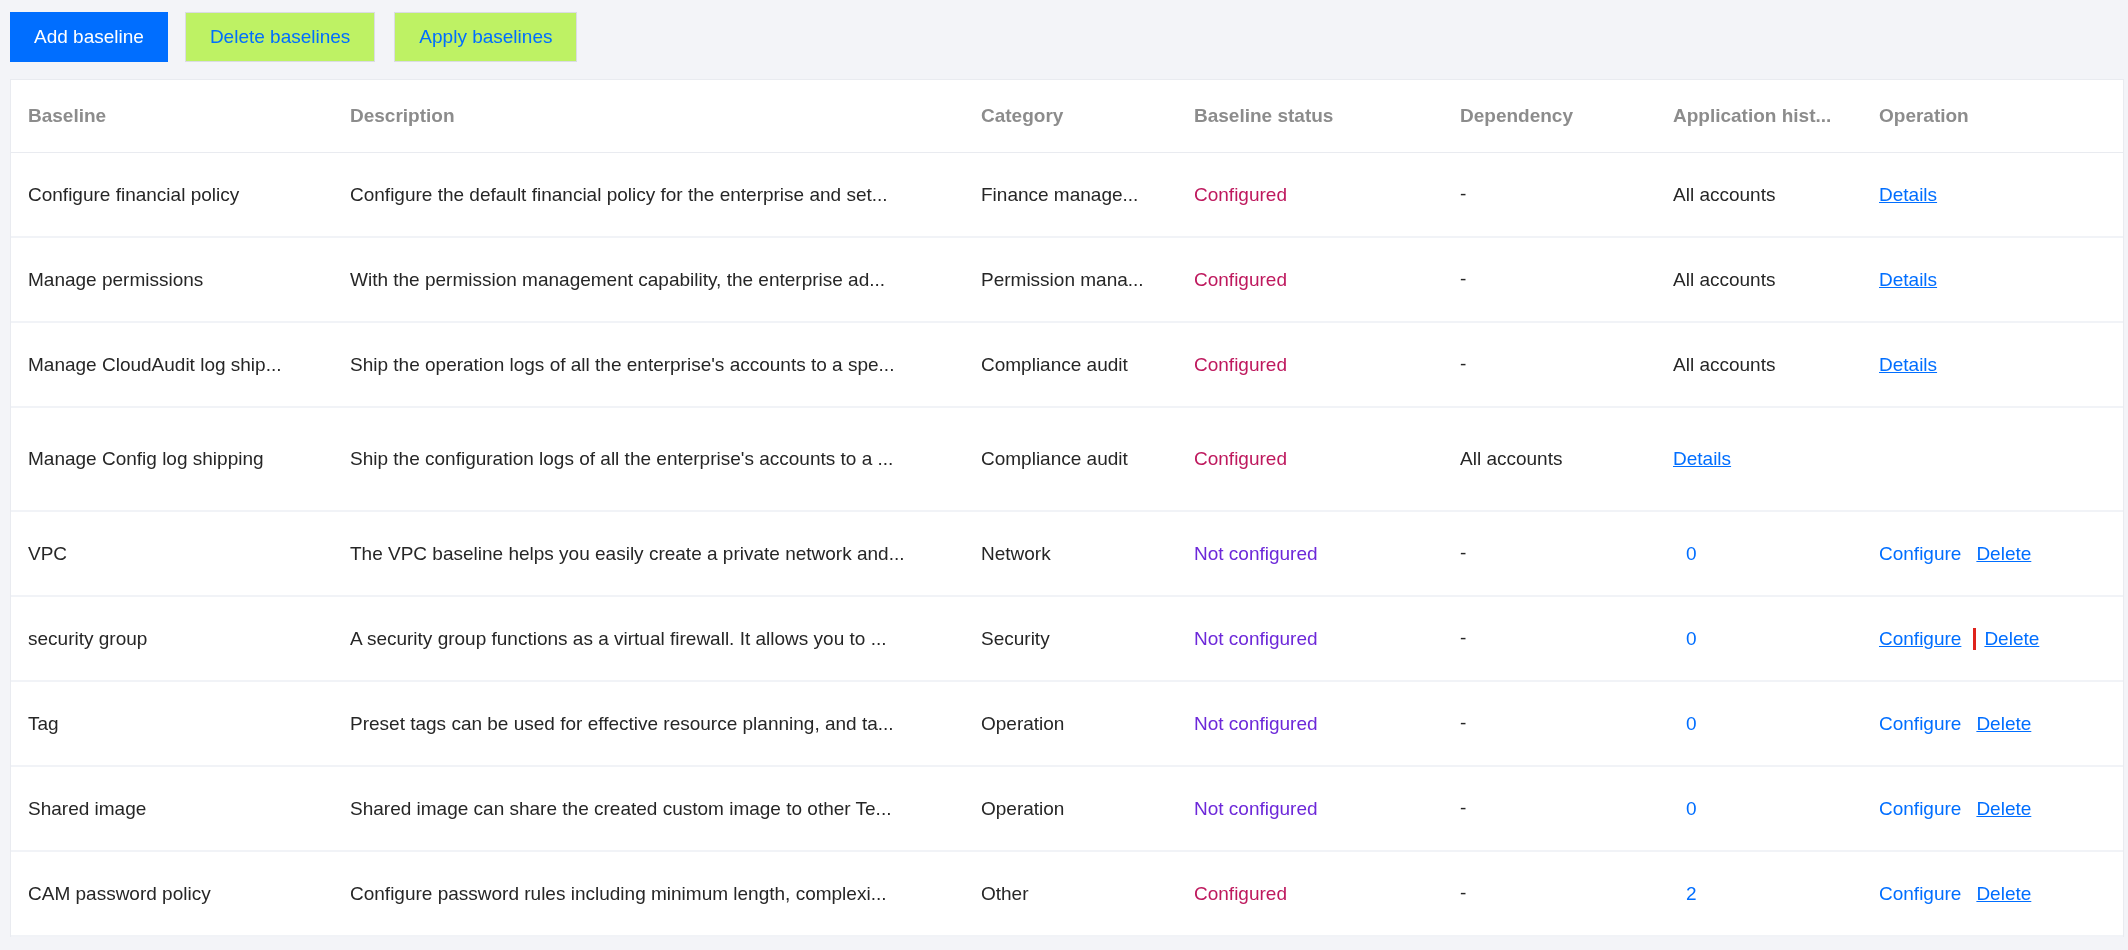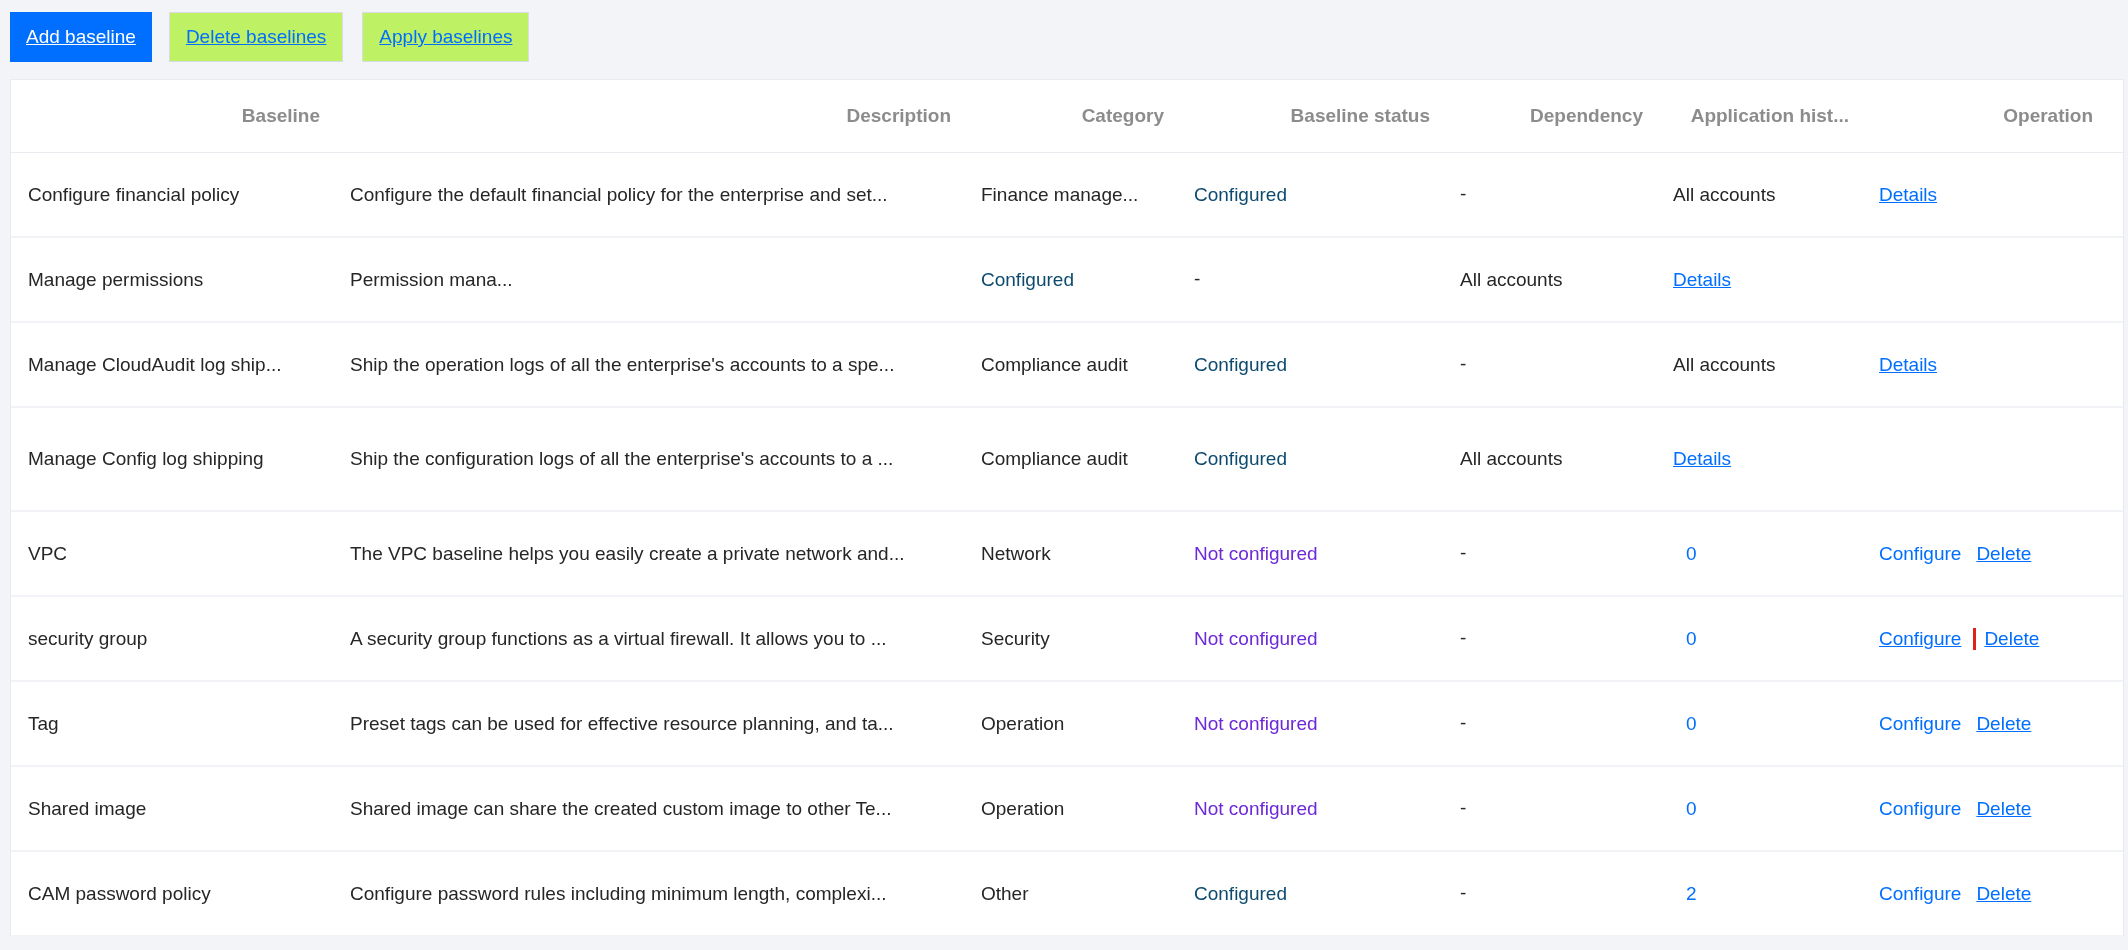--- a/index.html
+++ b/index.html
@@ -6,21 +6,21 @@
   html, body { margin: 0; padding: 0; }
   body {
     width: 2128px; height: 950px; position: relative; overflow: hidden;
     background: #f3f4f8;
     font-family: "Liberation Sans", sans-serif;
     font-size: 19px; color: #262626;
   }
   .toolbar { position: absolute; top: 12px; left: 10px; display: flex; }
   .btn {
     height: 50px; display: inline-flex; align-items: center; justify-content: center;
-    padding: 0 16px; font-size: 19px; cursor: pointer; white-space: nowrap; user-select: none; text-decoration: underline;
+    padding: 0 24px; font-size: 19px; cursor: pointer; white-space: nowrap; user-select: none;
   }
   .btn-primary { background: #006eff; color: #ffffff; margin-right: 17px; }
   .btn-secondary { background: #bef264; color: #006eff; border: 1px solid #dadce3; margin-right: 19px; }
 
   .table {
     position: absolute; top: 79px; left: 10px; width: 2114px;
     background: #ffffff; border: 1px solid #e9ebf0; border-bottom: none;
   }
   .row {
     display: grid;
@@ -28,26 +28,25 @@
     padding-left: 17px;
     align-items: center;
     height: 85px;
     border-bottom: 2px solid #f1f3f7;
     background: #ffffff;
   }
   .row.tall { height: 104px; }
   .header-row {
     height: 73px; color: #8c8c8c; font-weight: bold;
     border-bottom: 1px solid #e9ebf0;
-    text-align: right;
   }
   .cell { overflow: hidden; white-space: nowrap; padding-right: 30px; }
   .cell.dep { white-space: normal; line-height: 1.6; }
   .dep-inner { display: inline-block; max-width: 150px; }
-  .status-configured { color: #0c4a6e; }
+  .status-configured { color: #be185d; }
   .status-not-configured { color: #6d28d9; }
   .link { color: #006eff; cursor: pointer; }
   .num-link { margin-left: 13px; }
   .ops .link { margin-right: 15px; }
   .ops .link:last-child { margin-right: 0; text-decoration: underline; }
   .red-box {
     display: inline-block;
     border: 3px solid #df231c;
     padding: 4px 12px 4px 8px;
     margin: -7px 8px -7px -11px;
@@ -77,20 +76,21 @@
     <div class="cell">Configure financial policy</div>
     <div class="cell">Configure the default financial policy for the enterprise and set...</div>
     <div class="cell">Finance manage...</div>
     <div class="cell"><span class="status-configured">Configured</span></div>
     <div class="cell dep"><span class="dep-inner">-</span></div>
     <div class="cell"><span>All accounts</span></div>
     <div class="cell ops"><span class="link">Details</span></div>
   </div>
     <div class="row">
     <div class="cell">Manage permissions</div>
+    <div class="cell">With the permission management capability, the enterprise ad...</div>
     <div class="cell">Permission mana...</div>
     <div class="cell"><span class="status-configured">Configured</span></div>
     <div class="cell dep"><span class="dep-inner">-</span></div>
     <div class="cell"><span>All accounts</span></div>
     <div class="cell ops"><span class="link">Details</span></div>
   </div>
     <div class="row">
     <div class="cell">Manage CloudAudit log ship...</div>
     <div class="cell">Ship the operation logs of all the enterprise's accounts to a spe...</div>
     <div class="cell">Compliance audit</div>

